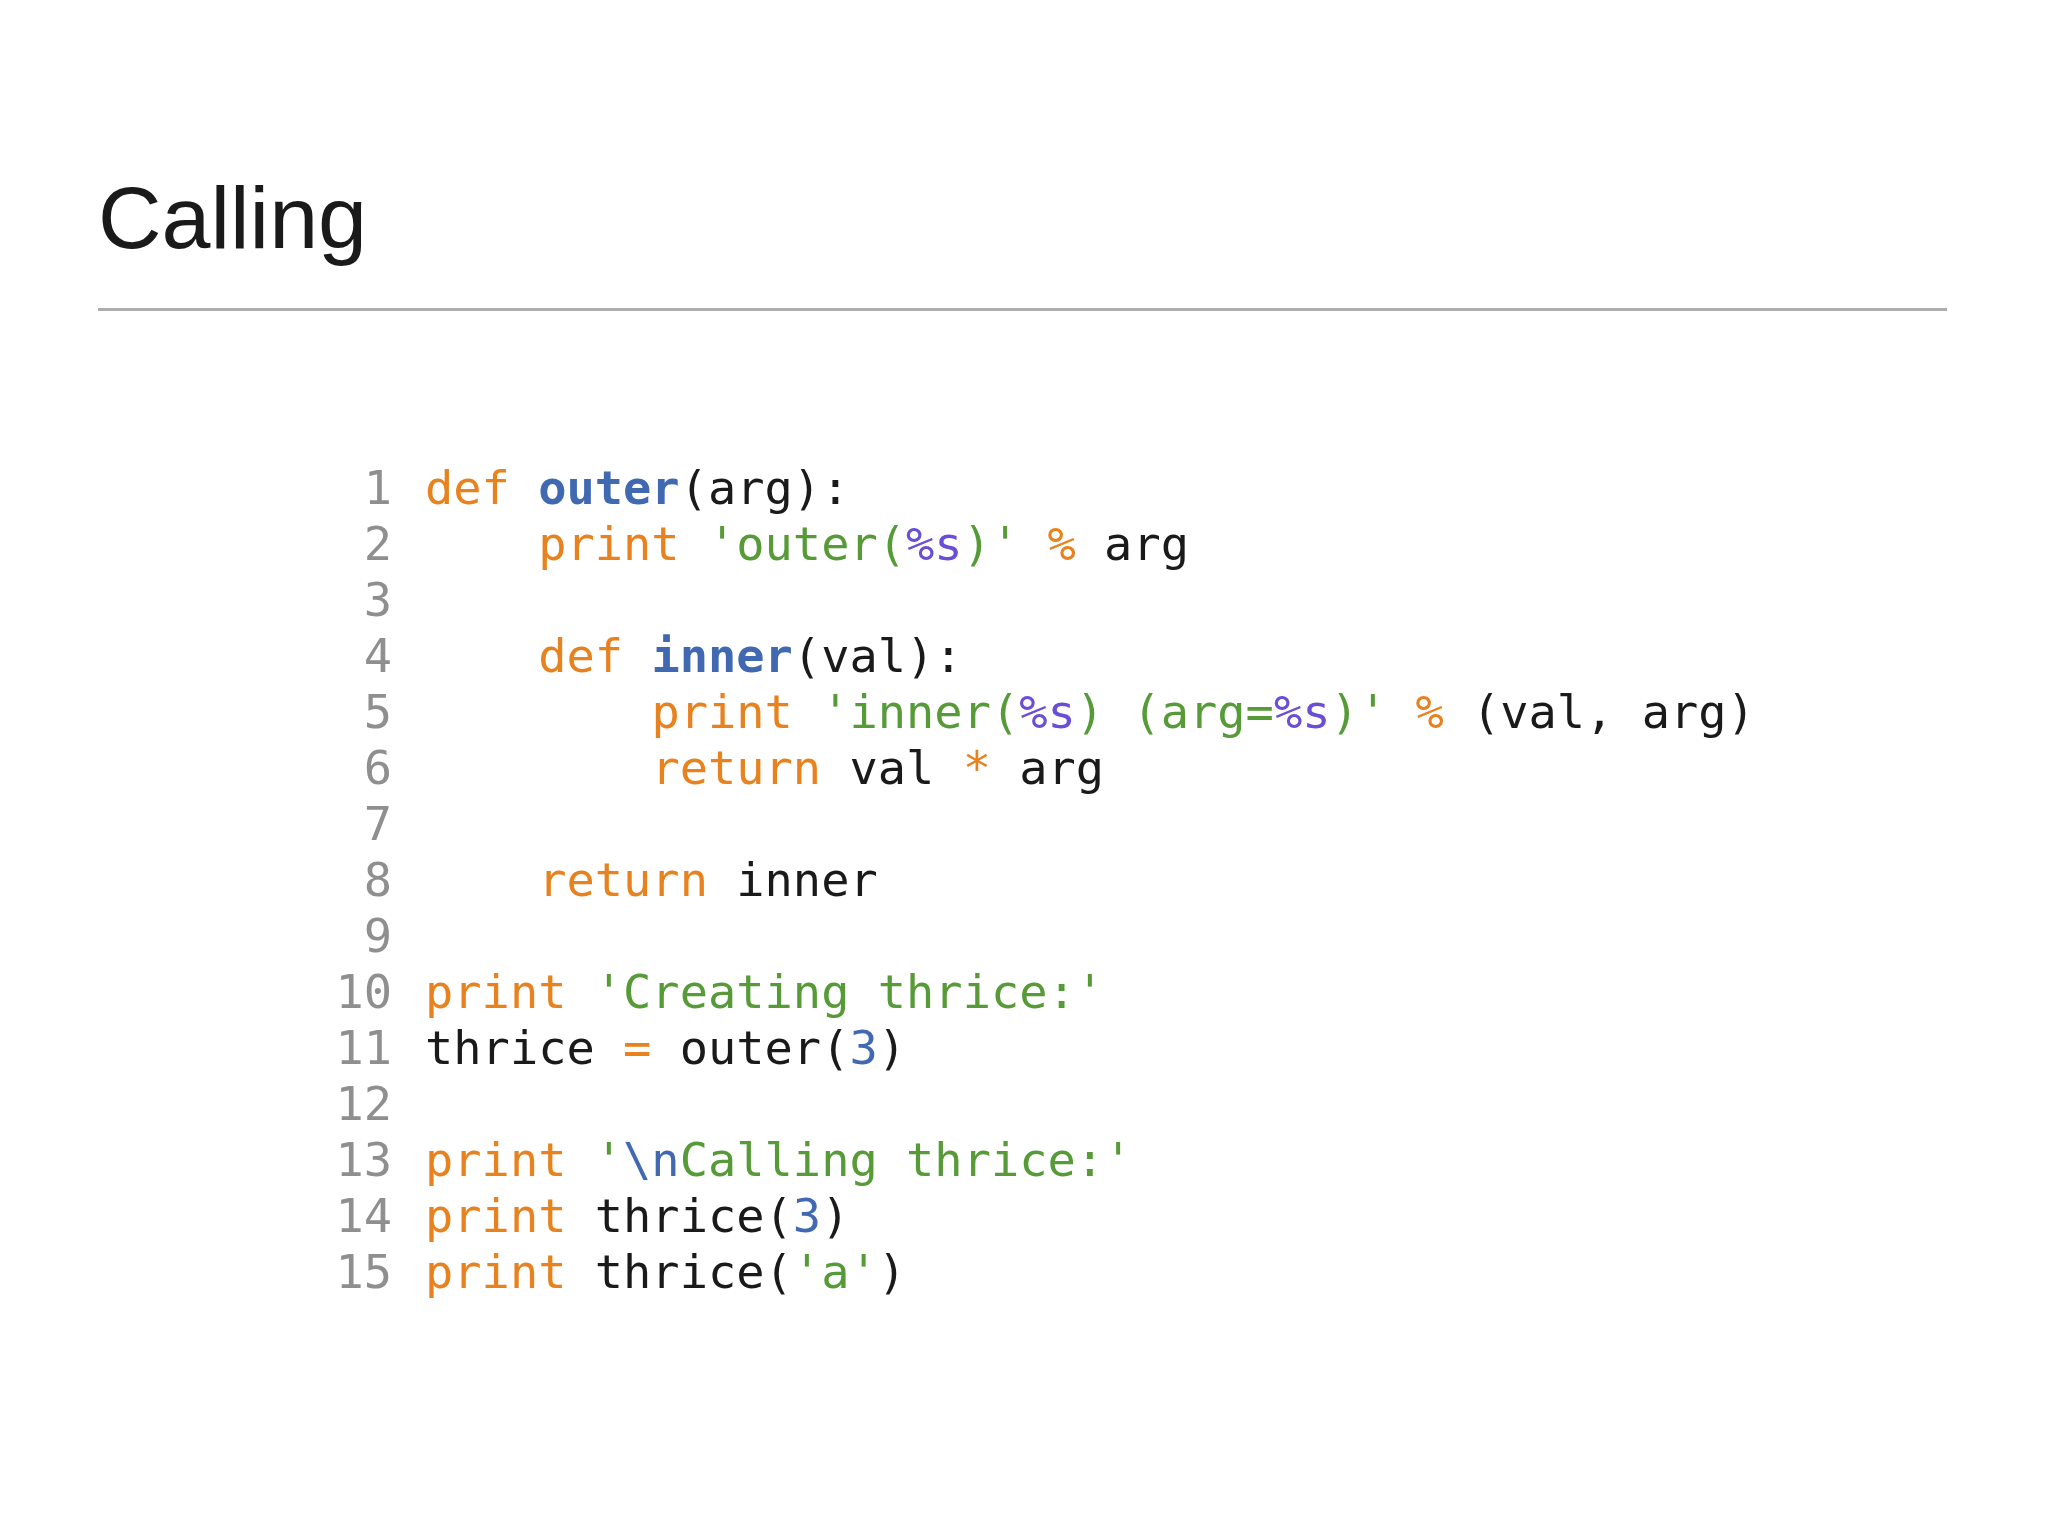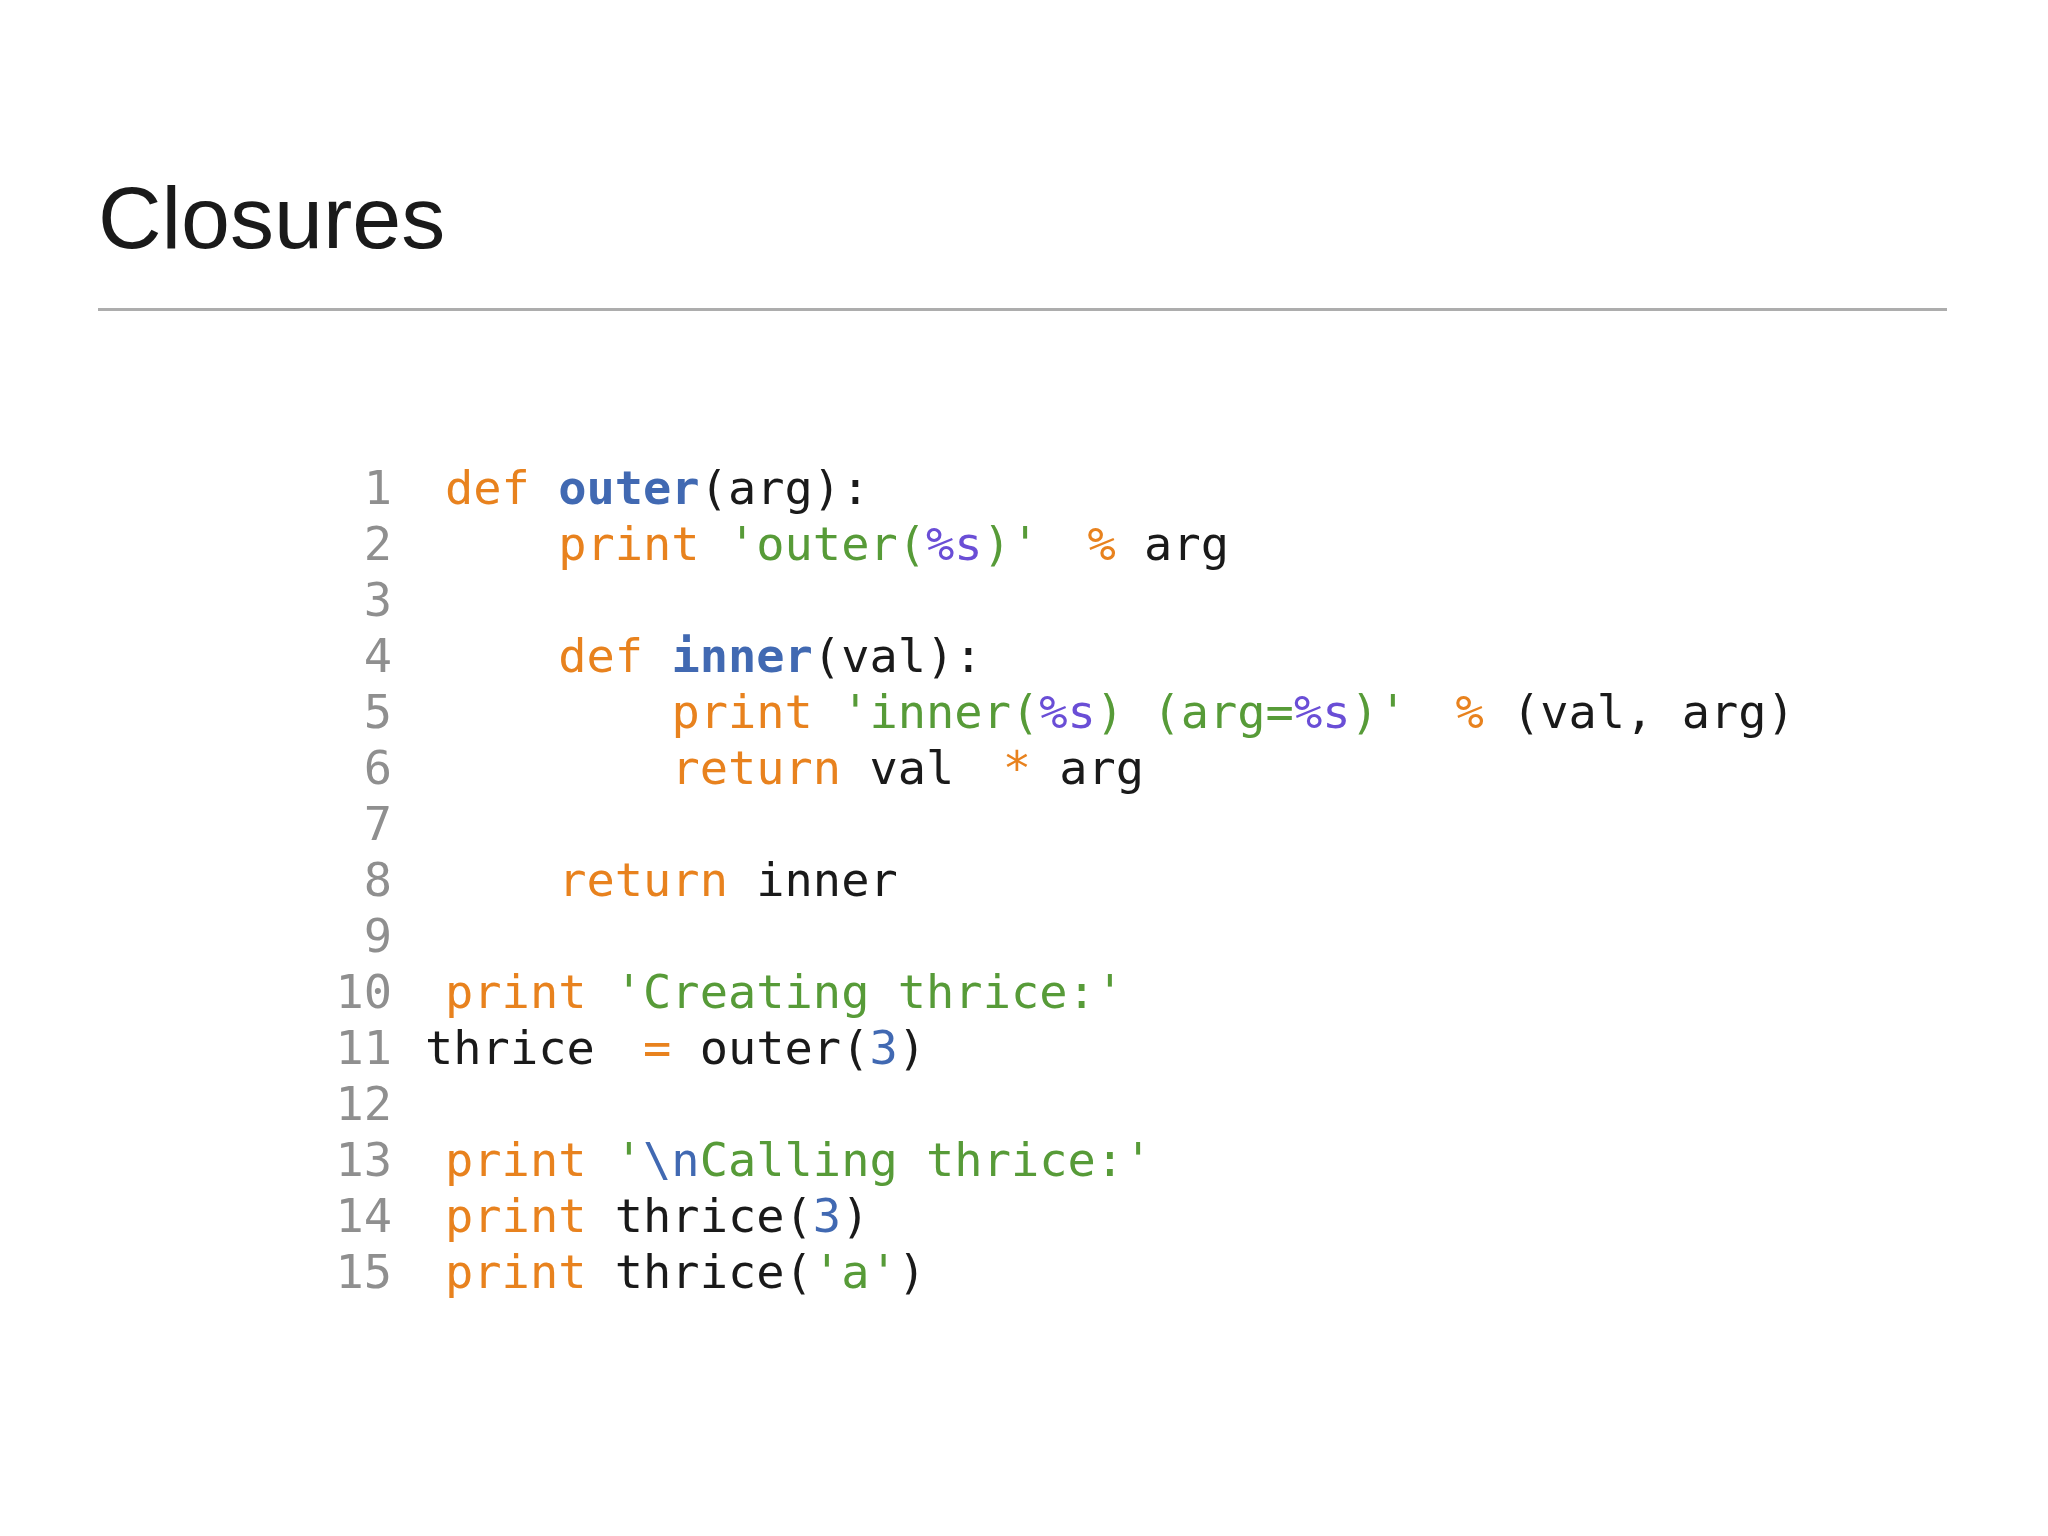--- a/index.html
+++ b/index.html
@@ -42,28 +42,28 @@
     color:var(--c-pl,#1a1a1a);
   }
   .code-row{height:56px;}
   .ln{
     display:inline-block;
     width:57px;
     text-align:right;
     margin-right:33px;
     color:var(--c-ln,#8f8f8f);
   }
-  .tok-kw{color:var(--c-kw,#e8821e);margin-left:20px;}
+  .tok-kw{color:var(--c-kw,#e8821e);}
   .tok-fn{color:var(--c-fn,#4169b2);font-weight:bold;}
   .tok-str{color:var(--c-str,#579b38);}
   .tok-ph{color:var(--c-ph,#6a4ed6);}
   .tok-num{color:var(--c-num,#4169b2);}
   .tok-esc{color:var(--c-esc,#4169b2);}
   .tok-pl{color:var(--c-pl,#1a1a1a);text-align:center;}
 </style>
 </head>
 <body>
 
 <div class="slide" style="--c-bg: #ffffff; --c-title: #1a1a1a; --c-rule: #adadad; --c-ln: #8f8f8f; --c-kw: #e8821e; --c-fn: #4169b2; --c-str: #579b38; --c-ph: #6a4ed6; --c-num: #4169b2; --c-esc: #4169b2; --c-pl: #1a1a1a;">
-  <h1 class="slide-title">Closures</h1>
+  <h1 class="slide-title">Calling</h1>
   <div class="title-rule"></div>
   <div class="codeblock" id="codeblock"><div class="code-row"><span class="ln">1</span><span class="src"><span class="tok-kw">def</span><span class="tok-pl"> </span><span class="tok-fn">outer</span><span class="tok-pl">(arg):</span></span></div><div class="code-row"><span class="ln">2</span><span class="src"><span class="tok-pl">    </span><span class="tok-kw">print</span><span class="tok-pl"> </span><span class="tok-str">'outer(</span><span class="tok-ph">%s</span><span class="tok-str">)'</span><span class="tok-pl"> </span><span class="tok-kw">%</span><span class="tok-pl"> arg</span></span></div><div class="code-row"><span class="ln">3</span><span class="src"></span></div><div class="code-row"><span class="ln">4</span><span class="src"><span class="tok-pl">    </span><span class="tok-kw">def</span><span class="tok-pl"> </span><span class="tok-fn">inner</span><span class="tok-pl">(val):</span></span></div><div class="code-row"><span class="ln">5</span><span class="src"><span class="tok-pl">        </span><span class="tok-kw">print</span><span class="tok-pl"> </span><span class="tok-str">'inner(</span><span class="tok-ph">%s</span><span class="tok-str">) (arg=</span><span class="tok-ph">%s</span><span class="tok-str">)'</span><span class="tok-pl"> </span><span class="tok-kw">%</span><span class="tok-pl"> (val, arg)</span></span></div><div class="code-row"><span class="ln">6</span><span class="src"><span class="tok-pl">        </span><span class="tok-kw">return</span><span class="tok-pl"> val </span><span class="tok-kw">*</span><span class="tok-pl"> arg</span></span></div><div class="code-row"><span class="ln">7</span><span class="src"></span></div><div class="code-row"><span class="ln">8</span><span class="src"><span class="tok-pl">    </span><span class="tok-kw">return</span><span class="tok-pl"> inner</span></span></div><div class="code-row"><span class="ln">9</span><span class="src"></span></div><div class="code-row"><span class="ln">10</span><span class="src"><span class="tok-kw">print</span><span class="tok-pl"> </span><span class="tok-str">'Creating thrice:'</span></span></div><div class="code-row"><span class="ln">11</span><span class="src"><span class="tok-pl">thrice </span><span class="tok-kw">=</span><span class="tok-pl"> outer(</span><span class="tok-num">3</span><span class="tok-pl">)</span></span></div><div class="code-row"><span class="ln">12</span><span class="src"></span></div><div class="code-row"><span class="ln">13</span><span class="src"><span class="tok-kw">print</span><span class="tok-pl"> </span><span class="tok-str">'</span><span class="tok-esc">\n</span><span class="tok-str">Calling thrice:'</span></span></div><div class="code-row"><span class="ln">14</span><span class="src"><span class="tok-kw">print</span><span class="tok-pl"> thrice(</span><span class="tok-num">3</span><span class="tok-pl">)</span></span></div><div class="code-row"><span class="ln">15</span><span class="src"><span class="tok-kw">print</span><span class="tok-pl"> thrice(</span><span class="tok-str">'a'</span><span class="tok-pl">)</span></span></div></div>
 </div>
 
 </body></html>

